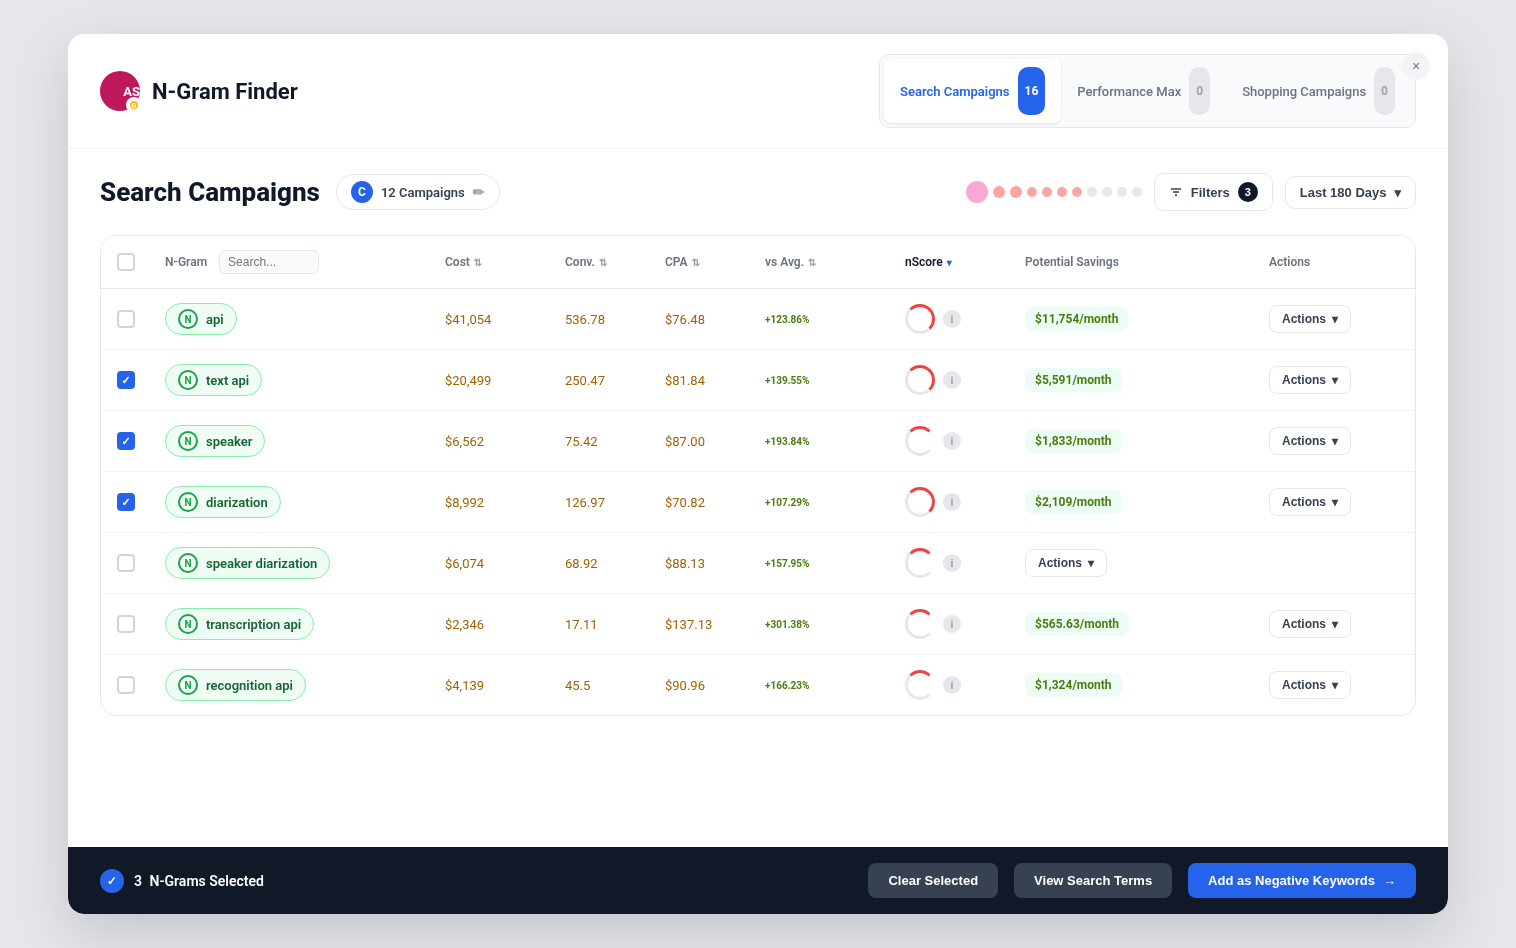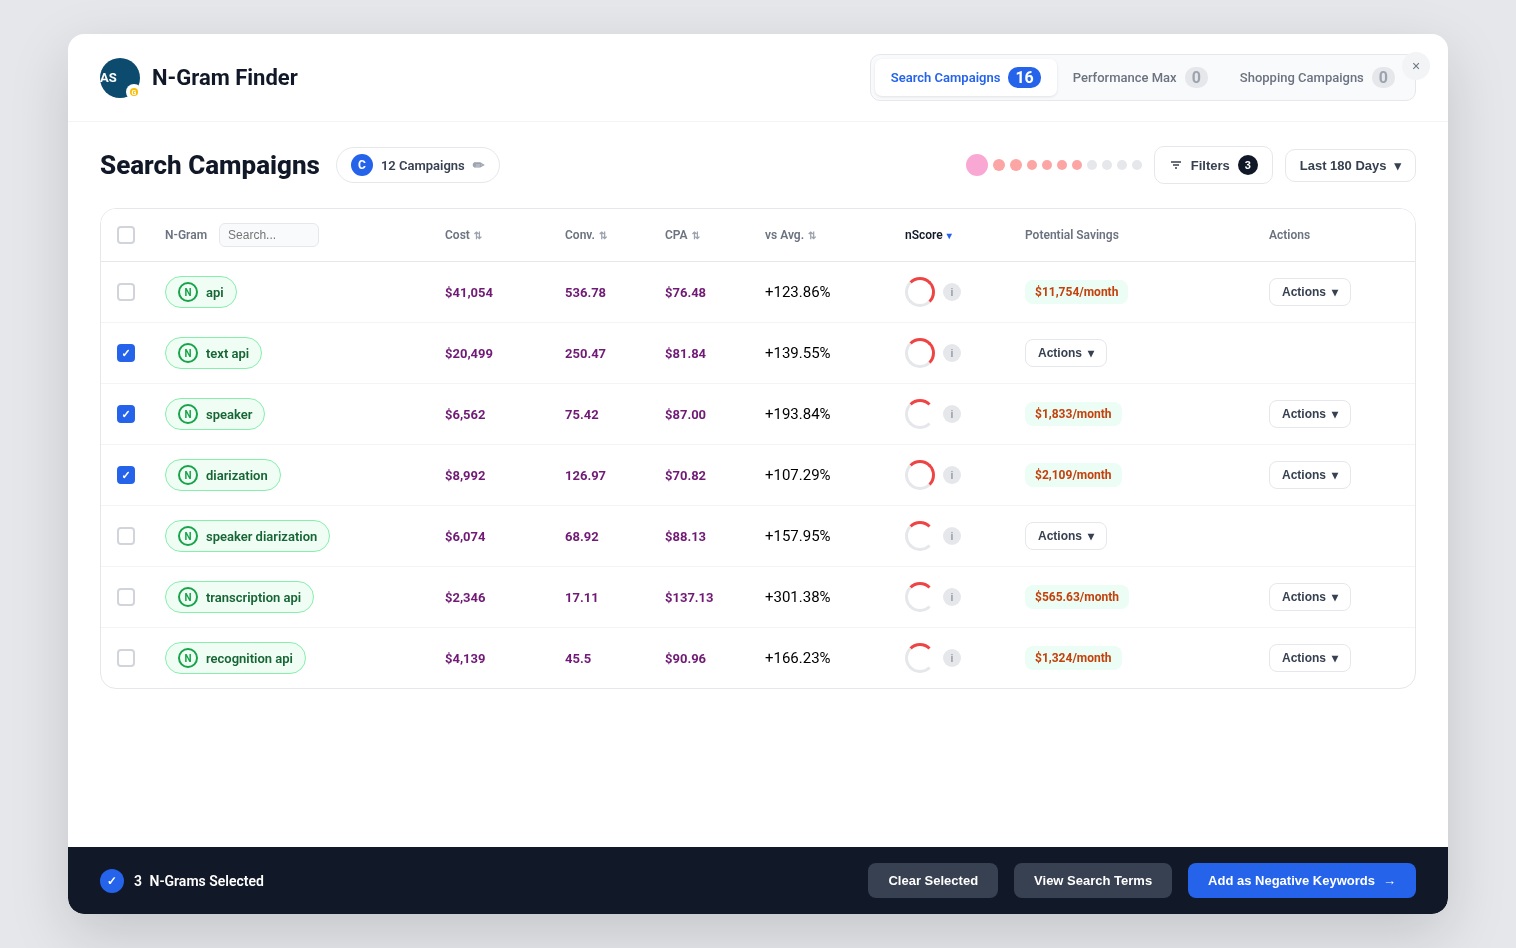--- a/index.html
+++ b/index.html
@@ -49,25 +49,25 @@
     .logo-area {
       display: flex;
       align-items: center;
       gap: 12px;
       flex: 1;
     }
     .avatar {
       width: 40px;
       height: 40px;
       border-radius: 50%;
-      background: #0c4a6e;
-      color: white;
-      display: flex;
-      align-items: center;
-      justify-content: flex-start;
+      background: #be185d;
+      color: white;
+      display: flex;
+      align-items: center;
+      justify-content: flex-end;
       font-size: 13px;
       font-weight: 700;
       position: relative;
     }
     .avatar-badge {
       position: absolute;
       bottom: -2px;
       right: -2px;
       width: 16px;
       height: 16px;
@@ -106,22 +106,22 @@
     .nav-tab.active {
       background: #fff;
       color: #2563eb;
       box-shadow: 0 1px 3px rgba(0,0,0,0.1);
       font-weight: 600;
     }
     .nav-tab .tab-count {
       background: #2563eb;
       color: white;
       border-radius: 10px;
-      padding: 1px 7px;
-      font-size: 16px;
+      padding: 17px 7px;
+      font-size: 12px;
       font-weight: 700;
     }
     .nav-tab.inactive .tab-count {
       background: #e5e7eb;
       color: #9ca3af;
     }
     .main-content {
       flex: 1;
       padding: 24px 32px;
       padding-bottom: 80px;
@@ -313,27 +313,27 @@
       border: 2px solid #16a34a;
       color: #16a34a;
       display: flex;
       align-items: center;
       justify-content: center;
       font-size: 10px;
       font-weight: 700;
     }
     .cell {
       font-size: 13px;
-      color: #701a75;
-      font-weight: 700;
+      color: #a16207;
+      font-weight: 400;
     }
     .cell-positive {
-      color: #000000;
-      font-weight: 400;
-      font-size: 15px;
+      color: #4d7c0f;
+      font-weight: 700;
+      font-size: 10px;
     }
     .nscore-cell {
       display: flex;
       align-items: center;
       gap: 8px;
     }
     .score-ring {
       width: 30px;
       height: 30px;
       border-radius: 50%;
@@ -348,21 +348,21 @@
       background: #e5e7eb;
       color: #6b7280;
       display: flex;
       align-items: center;
       justify-content: center;
       font-size: 10px;
       cursor: pointer;
     }
     .savings-badge {
       background: #ecfdf5;
-      color: #c2410c;
+      color: #4d7c0f;
       border-radius: 8px;
       padding: 5px 10px;
       font-size: 12px;
       font-weight: 700;
       width: fit-content;
     }
     .actions-btn {
       display: flex;
       align-items: center;
       gap: 6px;
@@ -599,20 +599,23 @@
         </div>
         <div class="cell">$20,499</div>
         <div class="cell">250.47</div>
         <div class="cell">$81.84</div>
         <div class="cell-positive">+139.55%</div>
         <div class="nscore-cell">
           <div class="score-ring" style="border-color:#e5e7eb; border-top-color:#ef4444; border-right-color:#ef4444;"></div>
           <div class="info-icon">i</div>
         </div>
         <div>
+          <div class="savings-badge">$5,591/month</div>
+        </div>
+        <div>
           <button class="actions-btn">
             <span>Actions</span>
             <span>▾</span>
           </button>
         </div>
       </div>
 
       <div class="table-row">
         <div>
           <div class="checkbox checked"></div>

